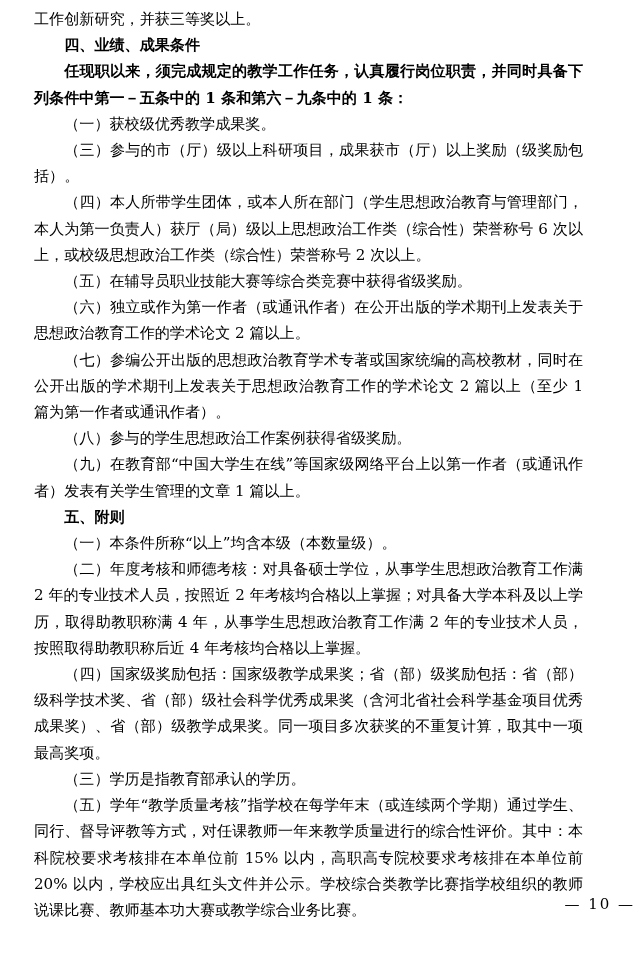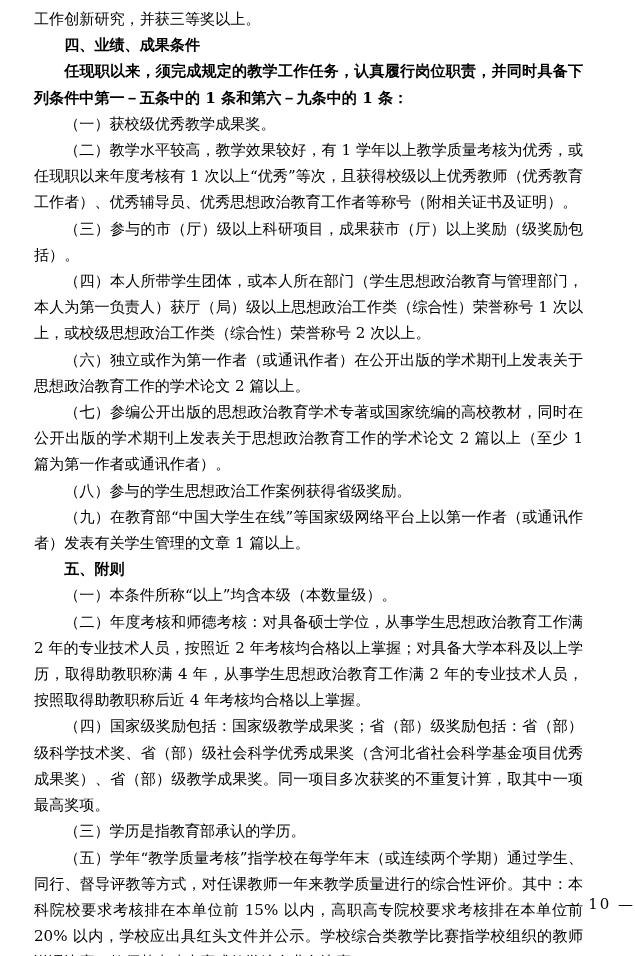--- a/index.html
+++ b/index.html
@@ -59,26 +59,26 @@
   <div class="doc-body">
 
     <p class="para noindent">工作创新研究，并获三等奖以上。</p>
 
     <p class="heading">四、业绩、成果条件</p>
 
     <p class="para strong">任现职以来，须完成规定的教学工作任务，认真履行岗位职责，并同时具备下列条件中第一－五条中的 1 条和第六－九条中的 1 条：</p>
 
     <p class="para">（一）获校级优秀教学成果奖。</p>
 
-    <p class="para">（二）教学水平较高，教学效果较好，有 1 学年以上教学质量考核为优秀，或任现职以来年度考核有 1 次以上“优秀”等次，且获得校级以上优秀教师（优秀教育工作者）、优秀辅导员、优秀思想政治教育工作者等称号（附相关证书及证明）。</p>
 
     <p class="para">（三）参与的市（厅）级以上科研项目，成果获市（厅）以上奖励（级奖励包括）。</p>
 
-    <p class="para">（四）本人所带学生团体，或本人所在部门（学生思想政治教育与管理部门，本人为第一负责人）获厅（局）级以上思想政治工作类（综合性）荣誉称号 1 次以上，或校级思想政治工作类（综合性）荣誉称号 2 次以上。</p>
+    <p class="para">（四）本人所带学生团体，或本人所在部门（学生思想政治教育与管理部门，本人为第一负责人）获厅（局）级以上思想政治工作类（综合性）荣誉称号 6 次以上，或校级思想政治工作类（综合性）荣誉称号 2 次以上。</p>
 
+    <p class="para">（五）在辅导员职业技能大赛等综合类竞赛中获得省级奖励。</p>
 
     <p class="para">（六）独立或作为第一作者（或通讯作者）在公开出版的学术期刊上发表关于思想政治教育工作的学术论文 2 篇以上。</p>
 
     <p class="para">（七）参编公开出版的思想政治教育学术专著或国家统编的高校教材，同时在公开出版的学术期刊上发表关于思想政治教育工作的学术论文 2 篇以上（至少 1 篇为第一作者或通讯作者）。</p>
 
     <p class="para">（八）参与的学生思想政治工作案例获得省级奖励。</p>
 
     <p class="para">（九）在教育部“中国大学生在线”等国家级网络平台上以第一作者（或通讯作者）发表有关学生管理的文章 1 篇以上。</p>
 
     <p class="heading">五、附则</p>

